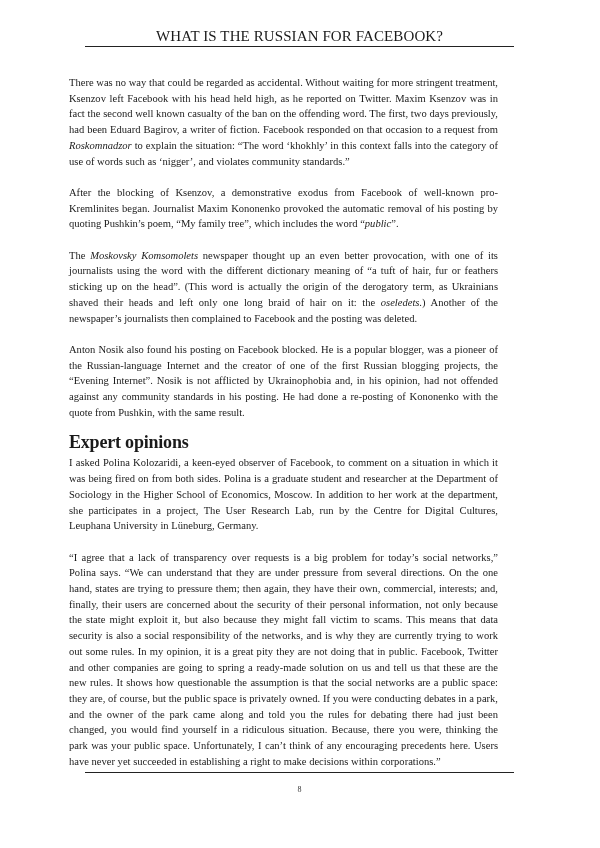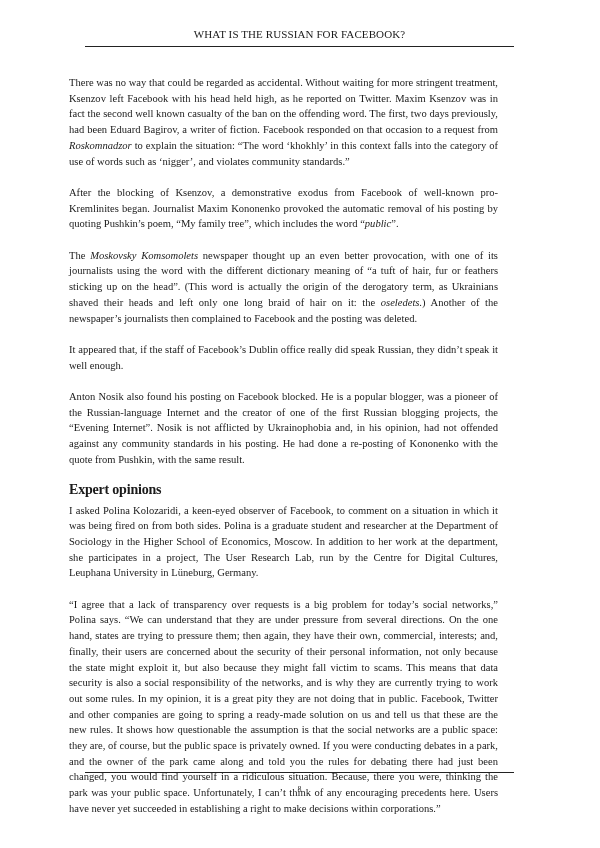--- a/index.html
+++ b/index.html
@@ -1,25 +1,25 @@
 <!DOCTYPE html>
 <html><head>
 <meta charset="utf-8">
 <style>
   html, body { margin: 0; padding: 0; background: #ffffff; }
   body { width: 600px; height: 848px; position: relative; overflow: hidden;
          font-family: "Liberation Serif", "DejaVu Serif", serif; color: #1a1a1a; }
   .page-header { position: absolute; left: 85px; width: 429px; top: 28px;
-         text-align: center; font-size: 11px; letter-spacing: 0.1px; }
+         text-align: center; font-size: 15px; letter-spacing: 0.1px; }
   .rule-top { position: absolute; left: 85px; width: 429px; top: 46px; height: 0;
          border-top: 1.4px solid #222; }
   .content { position: absolute; left: 69px; width: 429px; top: 75px;
          font-size: 10.55px; line-height: 15.7px; text-align: justify; }
   .content p { margin: 0 0 15.7px 0; }
-  .content h2 { font-size: 14px; font-weight: bold; margin: 13px 0 4px 0; line-height: 18px;
+  .content h2 { font-size: 18px; font-weight: bold; margin: 13px 0 4px 0; line-height: 18px;
          letter-spacing: -0.2px; }
   .rule-bottom { position: absolute; left: 85px; width: 429px; top: 772px; height: 0;
          border-top: 1.4px solid #222; }
   .page-number { position: absolute; left: 85px; width: 429px; top: 785px;
          text-align: center; font-size: 8px; color: #333; }
 </style>
 </head>
 <body>
 
 <div class="page-header">WHAT IS THE RUSSIAN FOR FACEBOOK?</div>
@@ -28,23 +28,20 @@
 <div class="content">
   <p>
     <span>There was no way that could be regarded as accidental. Without waiting for more stringent treatment, Ksenzov left Facebook with his head held high, as he reported on Twitter. Maxim Ksenzov was in fact the second well known casualty of the ban on the offending word. The first, two days previously, had been Eduard Bagirov, a writer of fiction. Facebook responded on that occasion to a request from </span><i>Roskomnadzor</i><span> to explain the situation: “The word ‘khokhly’ in this context falls into the category of use of words such as ‘nigger’, and violates community standards.”</span>
   </p>
   <p>
     <span>After the blocking of Ksenzov, a demonstrative exodus from Facebook of well-known pro-Kremlinites began. Journalist Maxim Kononenko provoked the automatic removal of his posting by quoting Pushkin’s poem, “My family tree”, which includes the word “</span><i>public</i><span>”.</span>
   </p>
   <p>
     <span>The </span><i>Moskovsky Komsomolets</i><span> newspaper thought up an even better provocation, with one of its journalists using the word with the different dictionary meaning of “a tuft of hair, fur or feathers sticking up on the head”. (This word is actually the origin of the derogatory term, as Ukrainians shaved their heads and left only one long braid of hair on it: the </span><i>oseledets.</i><span>) Another of the newspaper’s journalists then complained to Facebook and the posting was deleted.</span>
   </p>
-  <p>
-    <span>It appeared that, if the staff of Facebook’s Dublin office really did speak Russian, they didn’t speak it well enough.</span>
-  </p>
   <p style="margin-bottom:8px">
     <span>Anton Nosik also found his posting on Facebook blocked. He is a popular blogger, was a pioneer of the Russian-language Internet and the creator of one of the first Russian blogging projects, the “Evening Internet”. Nosik is not afflicted by Ukrainophobia and, in his opinion, had not offended against any community standards in his posting. He had done a re-posting of Kononenko with the quote from Pushkin, with the same result.</span>
   </p>
 
   <h2>Expert opinions</h2>
 
   <p>
     <span>I asked Polina Kolozaridi, a keen-eyed observer of Facebook, to comment on a situation in which it was being fired on from both sides. Polina is a graduate student and researcher at the Department of Sociology in the Higher School of Economics, Moscow. In addition to her work at the department, she participates in a project, The User Research Lab, run by the Centre for Digital Cultures, Leuphana University in Lüneburg, Germany.</span>
   </p>
   <p>

